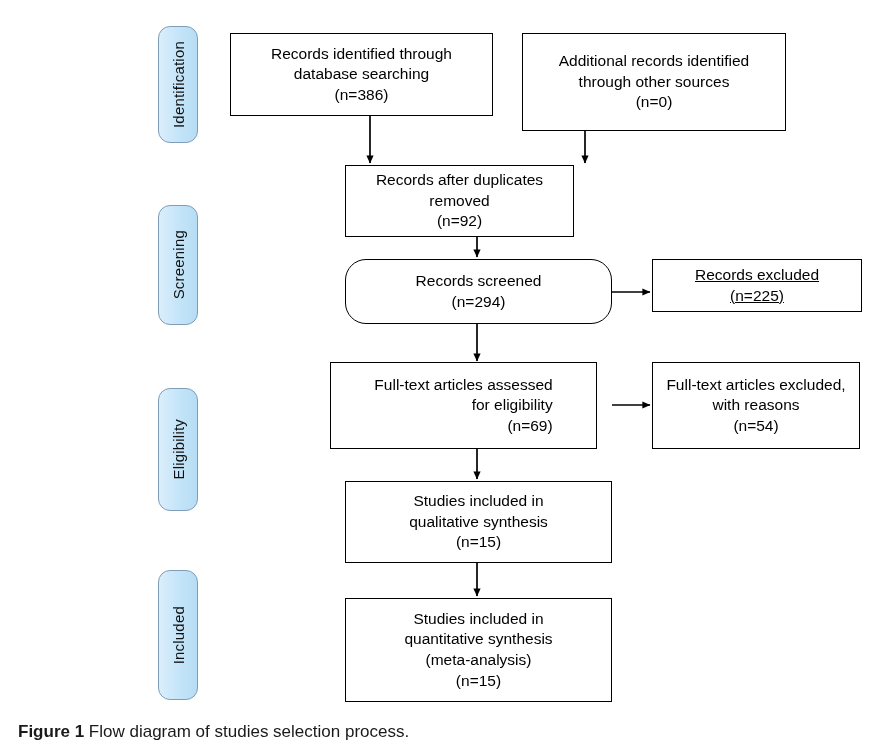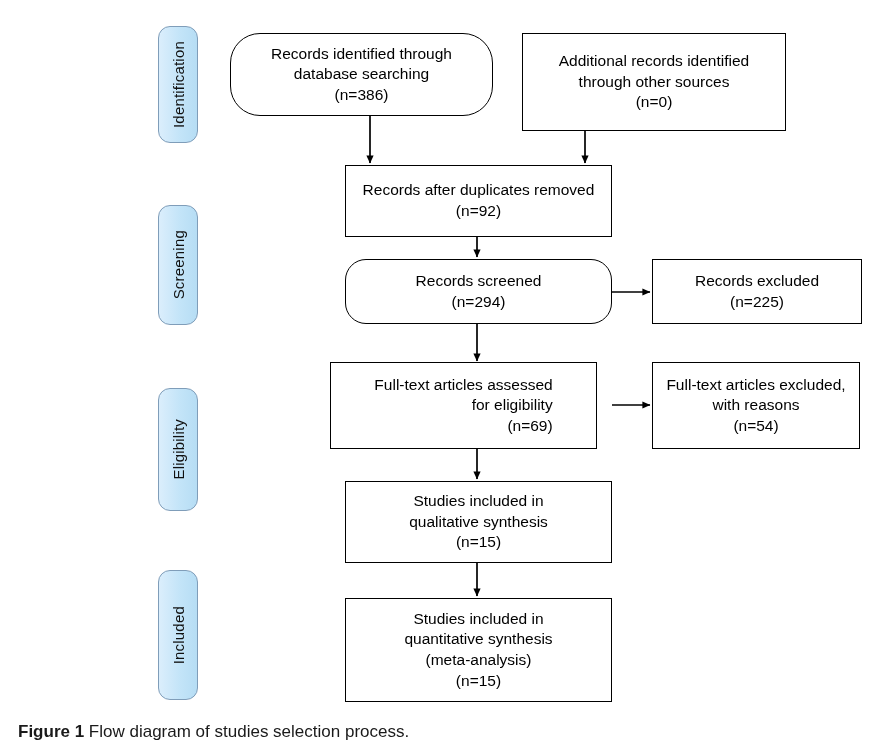--- a/index.html
+++ b/index.html
@@ -128,43 +128,43 @@
 
     <line x1="477" y1="324" x2="477" y2="361" stroke="#000000" stroke-width="1.7" marker-end="url(#arrowhead)"></line>
 
     <line x1="612" y1="405" x2="650" y2="405" stroke="#000000" stroke-width="1.7" marker-end="url(#arrowhead)"></line>
 
     <line x1="477" y1="449" x2="477" y2="479" stroke="#000000" stroke-width="1.7" marker-end="url(#arrowhead)"></line>
 
     <line x1="477" y1="563" x2="477" y2="596" stroke="#000000" stroke-width="1.7" marker-end="url(#arrowhead)"></line>
   </svg>
 
-  <div class="flow-box" style="left:230px; top:33px; width:263px; height:83px;border-radius:30px;">
+  <div class="flow-box" style="left:230px; top:33px; width:263px; height:83px;">
     <span class="box-text">Records identified through
 database searching
 (n=386)</span>
   </div>
 
   <div class="flow-box" style="left:522px; top:33px; width:264px; height:98px;">
     <span class="box-text">Additional records identified
 through other sources
 (n=0)</span>
   </div>
 
-  <div class="flow-box" style="left:345px; top:165px; width:267px; height:72px;">
+  <div class="flow-box" style="left:345px; top:165px; width:229px; height:72px;">
     <span class="box-text">Records after duplicates removed
 (n=92)</span>
   </div>
 
   <div class="flow-box" style="left:345px; top:259px; width:267px; height:65px;border-radius:21px;">
     <span class="box-text">Records screened
 (n=294)</span>
   </div>
 
-  <div class="flow-box" style="left:652px; top:259px; width:210px; height:65px;">
+  <div class="flow-box" style="left:652px; top:259px; width:210px; height:53px;text-decoration:underline;">
     <span class="box-text">Records excluded
 (n=225)</span>
   </div>
 
   <div class="flow-box" style="left:330px; top:362px; width:267px; height:87px;text-align:right;">
     <span class="box-text">Full-text articles assessed
 for eligibility
 (n=69)</span>
   </div>
 

